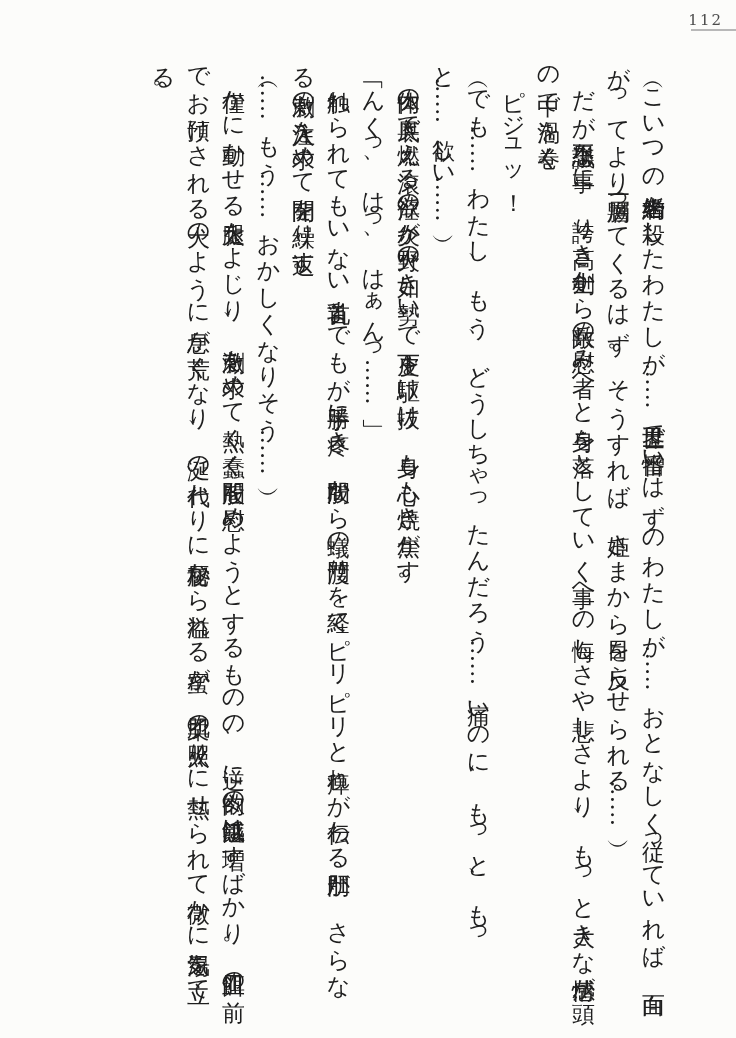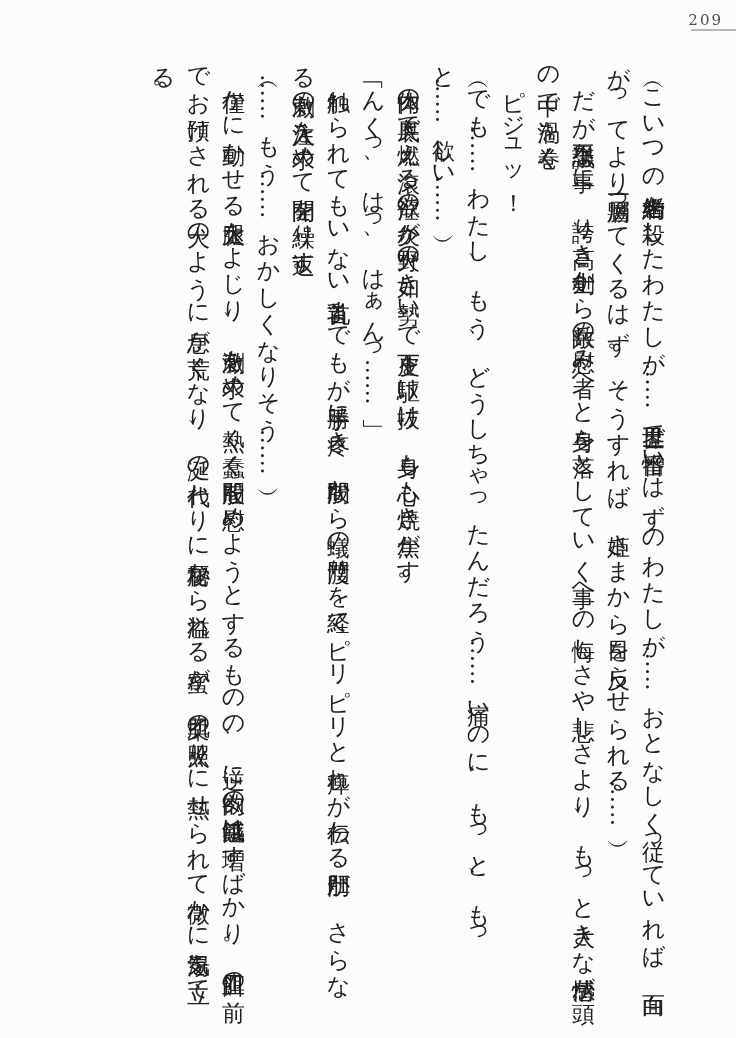--- a/index.html
+++ b/index.html
@@ -52,21 +52,21 @@
     margin: 0;
     padding: 0;
     text-indent: 1em;
   }
 </style>
 </head>
 <body>
 
 <div class="page">
 
-  <span class="page-number">209</span>
+  <span class="page-number">112</span>
 
   <div class="page-number-rule"></div>
 
   <div class="text-block">
     <p>（こいつの婚約者を殺したわたしが……世界で一番憎いはずのわたしが……おとなしく従っていれば、面白がってより一層嬲ってくるはず。そうすれば、姫さまから目を反らせられる……）</p>
     <p>だが不思議な事に、誇り高き剣士から敵兵の慰み者へと身を落としていく事への悔しさや悲しさより、もっと大きな感情が頭の中で渦を巻く。</p>
     <p>ピジュッ！</p>
     <p>（でも……わたし、もう、どうしちゃったんだろう……痛いのに、もっと、もっと……欲しい……）</p>
     <p>肉体の奥底で燃え滾る淫欲の炎が野火の如き勢いで皮下を駆け抜け、身も心も焼き焦がす。</p>
     <p>「んくっ、はっ、はぁんっ……」</p>

